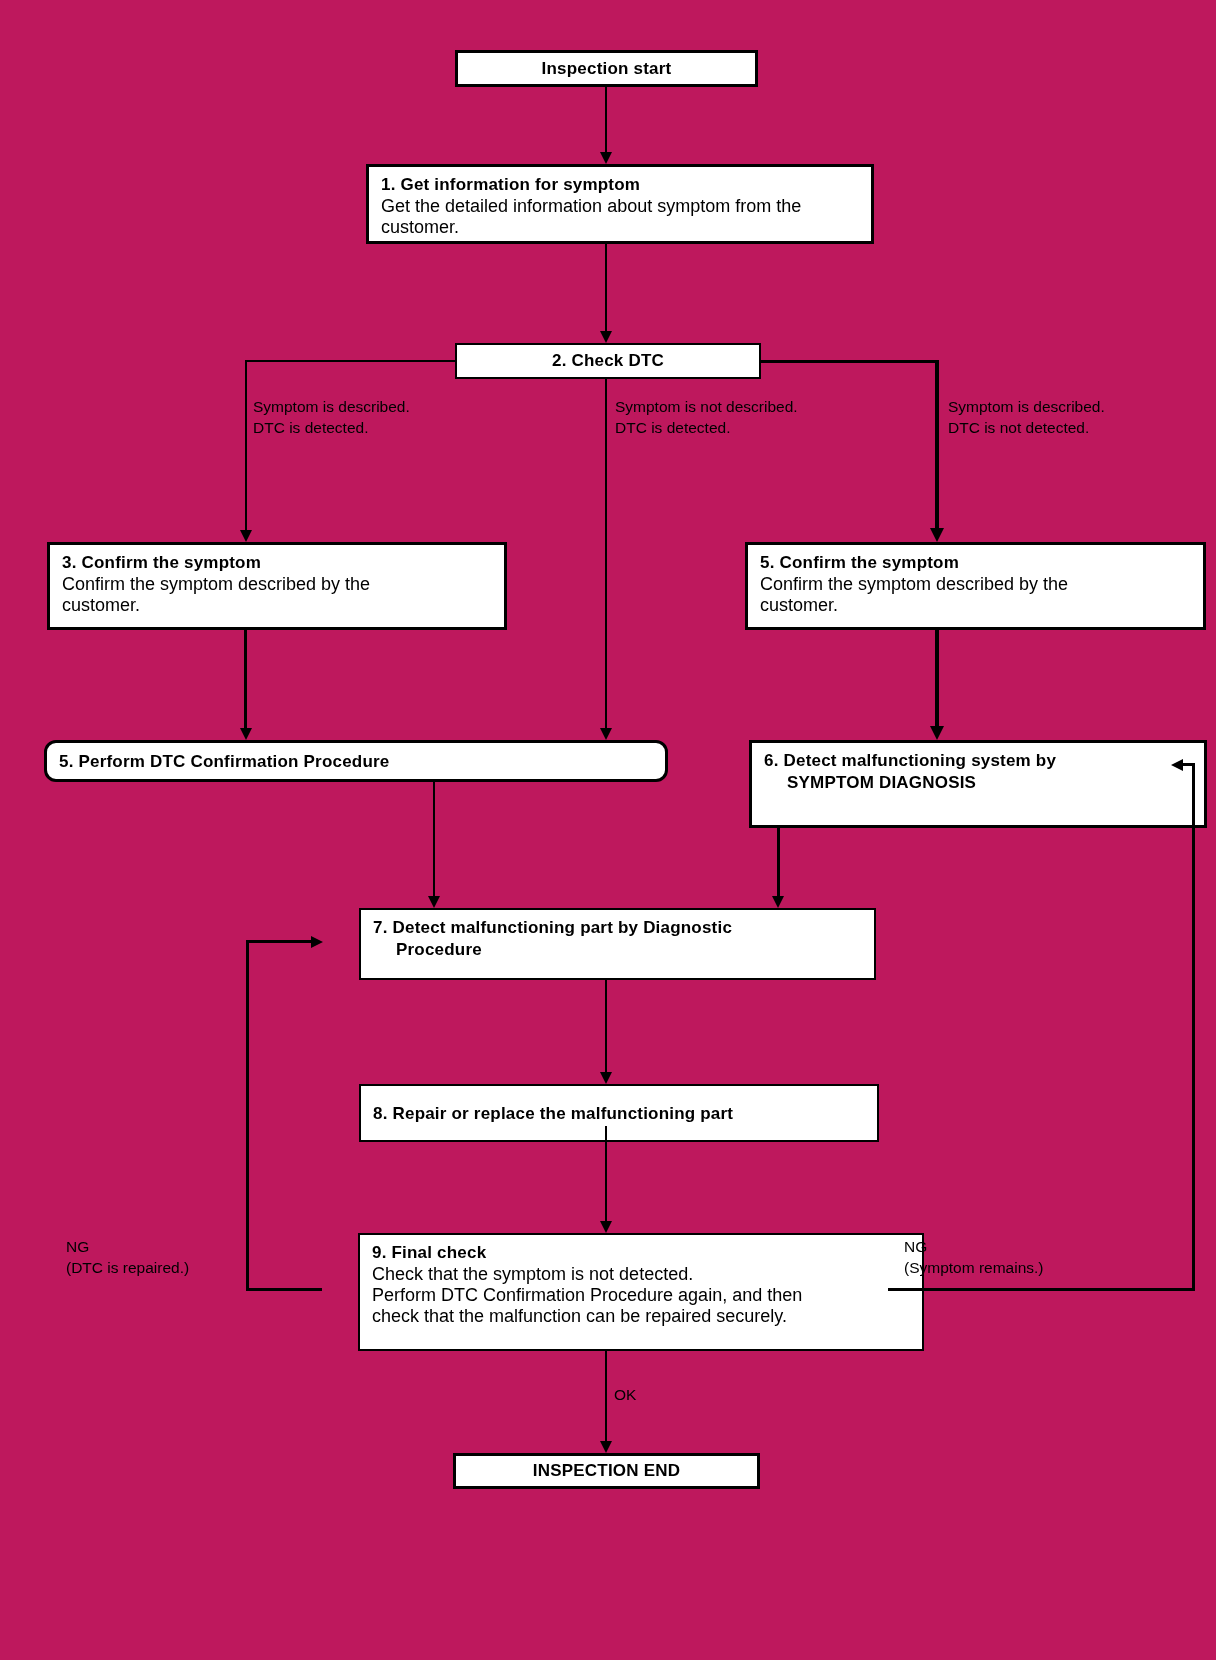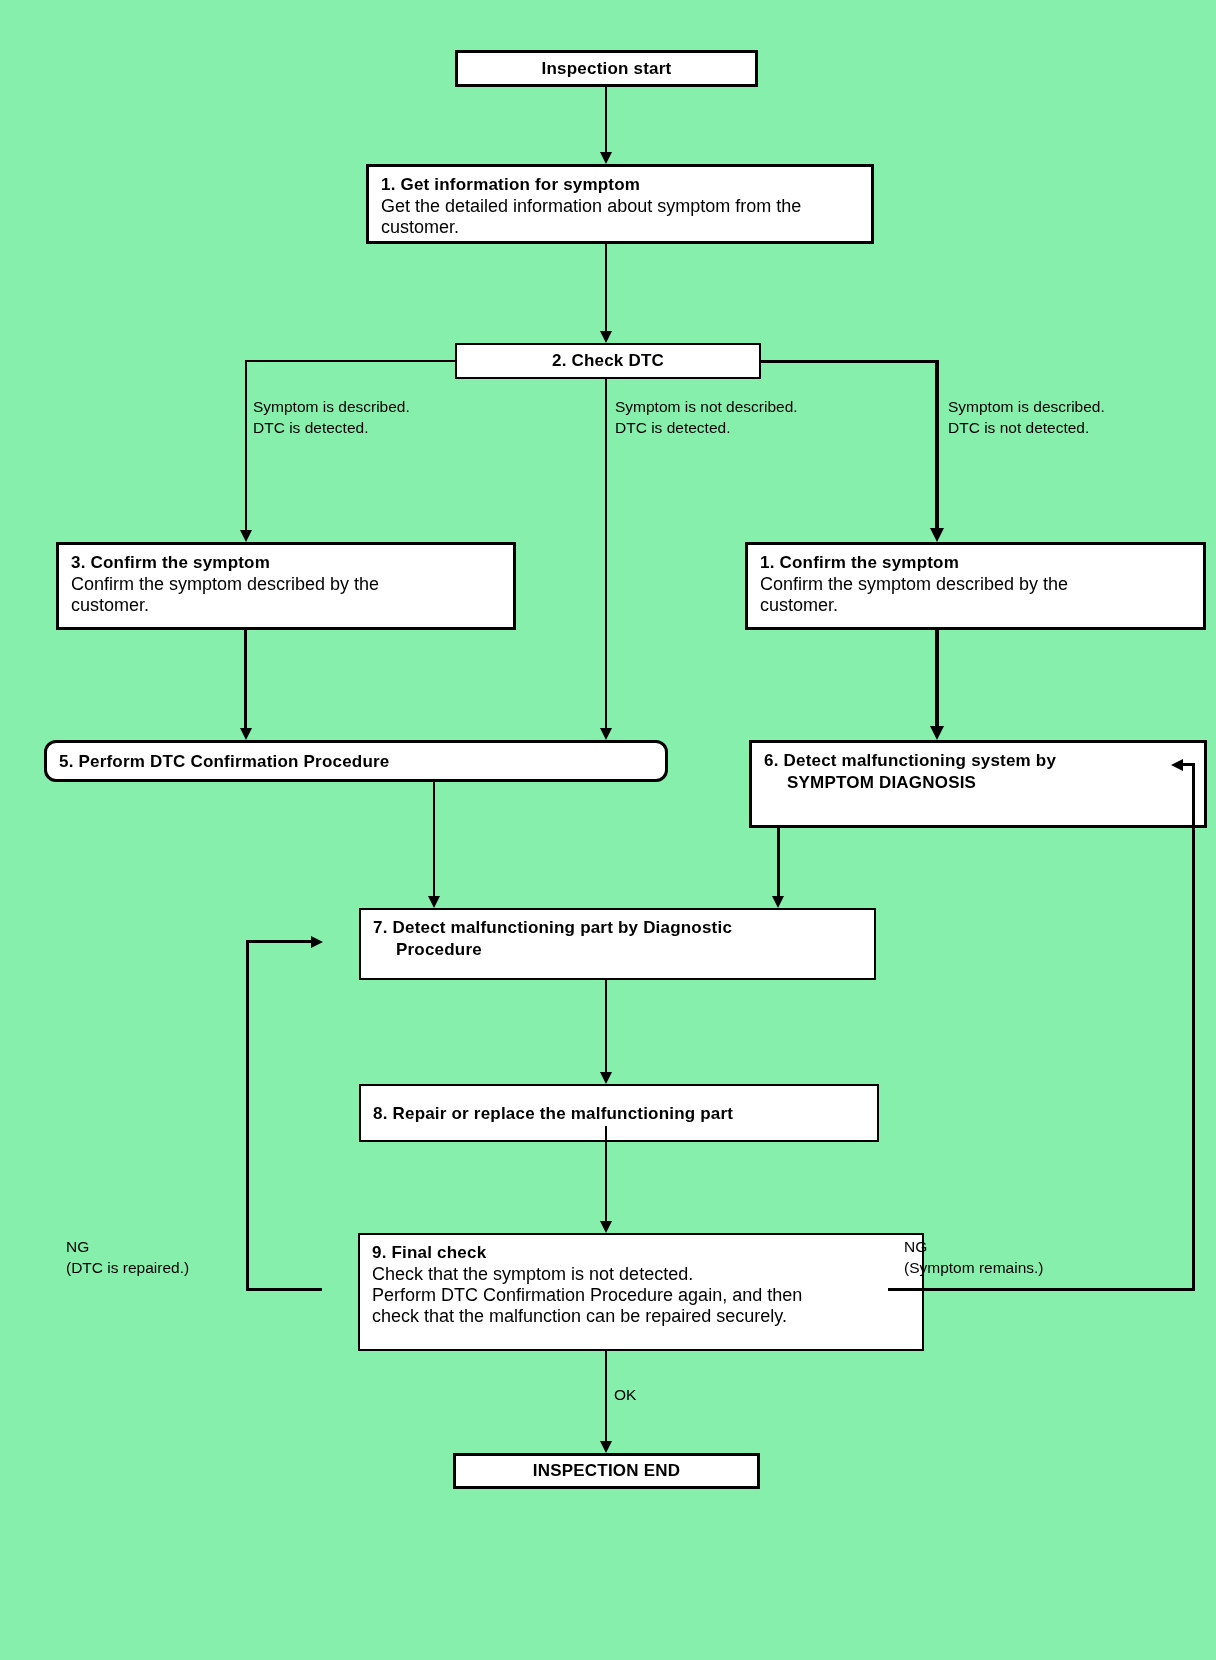--- a/index.html
+++ b/index.html
@@ -1,19 +1,19 @@
 <!DOCTYPE html>
 <html><head>
 <meta charset="utf-8">
 <style>
   html,body { margin:0; padding:0; background:#ffffff; }
   #canvas {
     position:relative;
     width:1216px; height:1660px;
-    background:#86efac;
+    background:#be185d;
     font-family:"Liberation Sans", sans-serif;
     color:#000;
   }
   .box {
     position:absolute;
     background:#ffffff;
     border:2px solid #000;
     box-sizing:border-box;
   }
   .box.bthick { border-width:3px; }
@@ -60,28 +60,28 @@
   <div class="box bthick pad" style="left:330px; top:164px; width:508px; height:80px;">
     <div class="title">1. Get information for symptom</div>
     <div class="body">Get the detailed information about symptom from the</div>
     <div class="body">customer.</div>
   </div>
 
   <div class="box center-text" style="left:455px; top:343px; width:306px; height:36px;">
     <div class="title">2. Check DTC</div>
   </div>
 
-  <div class="box bthick pad" style="left:20px; top:542px; width:460px; height:88px;">
+  <div class="box bthick pad" style="left:11px; top:542px; width:460px; height:88px;">
     <div class="title">3. Confirm the symptom</div>
     <div class="body">Confirm the symptom described by the</div>
     <div class="body">customer.</div>
   </div>
 
   <div class="box bthick pad" style="left:709px; top:542px; width:461px; height:88px;">
-    <div class="title">1. Confirm the symptom</div>
+    <div class="title">5. Confirm the symptom</div>
     <div class="body">Confirm the symptom described by the</div>
     <div class="body">customer.</div>
   </div>
 
   <div class="box bthick pad" style="left:8px; top:740px; width:624px; height:42px; display:flex; align-items:center;border-radius:12px;">
     <div class="title">5. Perform DTC Confirmation Procedure</div>
   </div>
 
   <div class="box bthick pad" style="left:713px; top:740px; width:458px; height:88px;">
     <div class="title">6. Detect malfunctioning system by</div>

